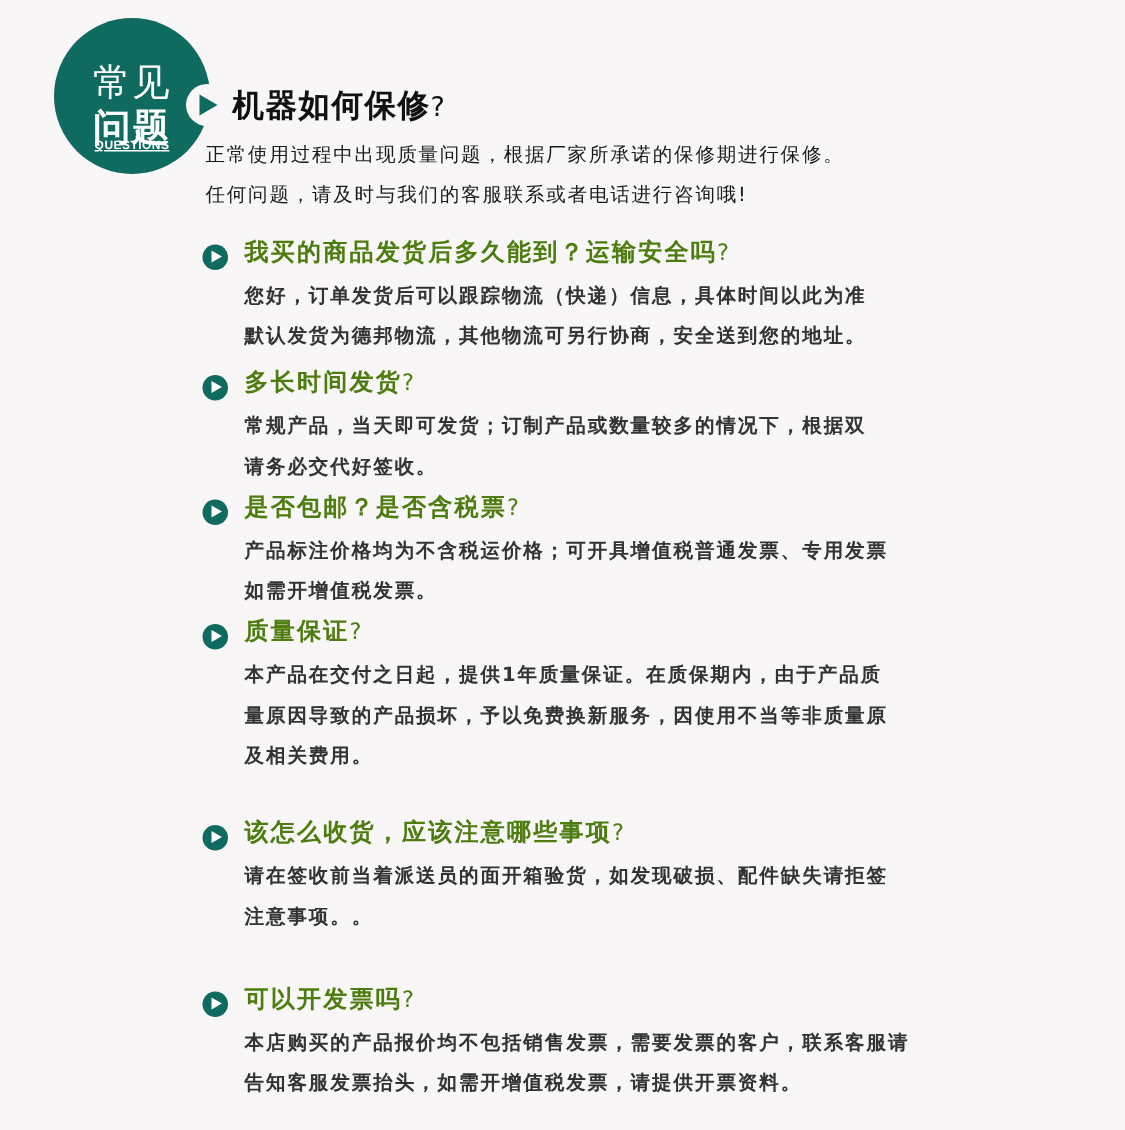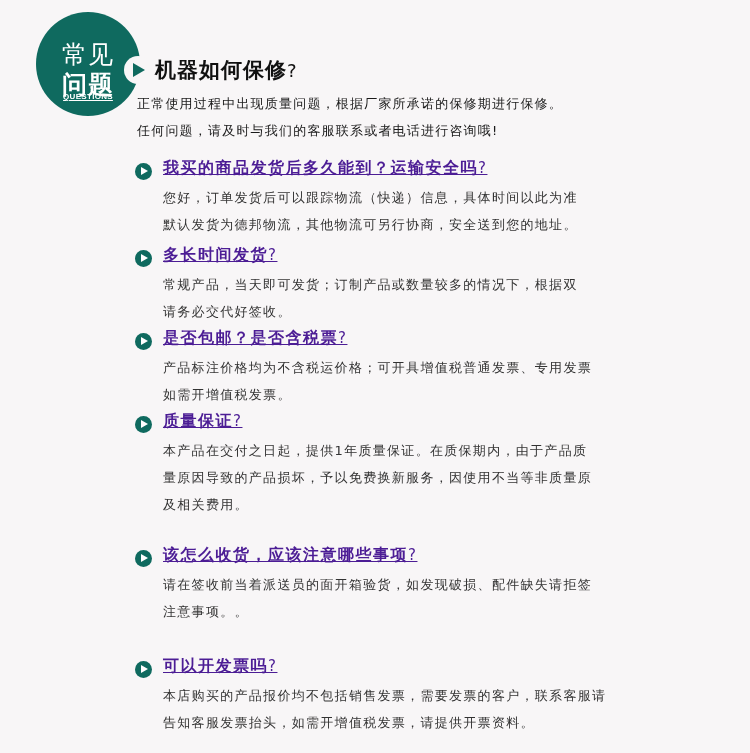--- a/index.html
+++ b/index.html
@@ -57,28 +57,27 @@
     width: 17px; height: 17px; border-radius: 50%;
     background: #0f6a5f;
   }
   .faq .icon::after {
     content: ""; position: absolute; left: 6px; top: 4px;
     border-top: 4.5px solid transparent; border-bottom: 4.5px solid transparent;
     border-left: 7px solid #fff;
   }
   .faq .q {
     position: absolute; left: 28px; top: 0;
-    font-size: 16px; font-weight: bold; color: #4c1d95; white-space: nowrap;
+    font-size: 16px; font-weight: bold; color: #4d7c0f; white-space: nowrap;
     letter-spacing: 1.5px;
-    text-decoration: underline;
   }
   .faq .q .mark { font-weight: normal; font-size: 15px; }
   .faq .a {
     position: absolute; left: 28px; top: 26px; width: 480px;
-    font-size: 13px; font-weight: normal; color: #333; line-height: 27px;
+    font-size: 13px; font-weight: bold; color: #333; line-height: 27px;
     letter-spacing: 1.3px;
   }
   .faq .a div { white-space: nowrap; }
 </style>
 </head>
 <body>
 
 <div class="badge">
   <div class="big l1">常见</div>
   <div class="big l2">问题</div>

